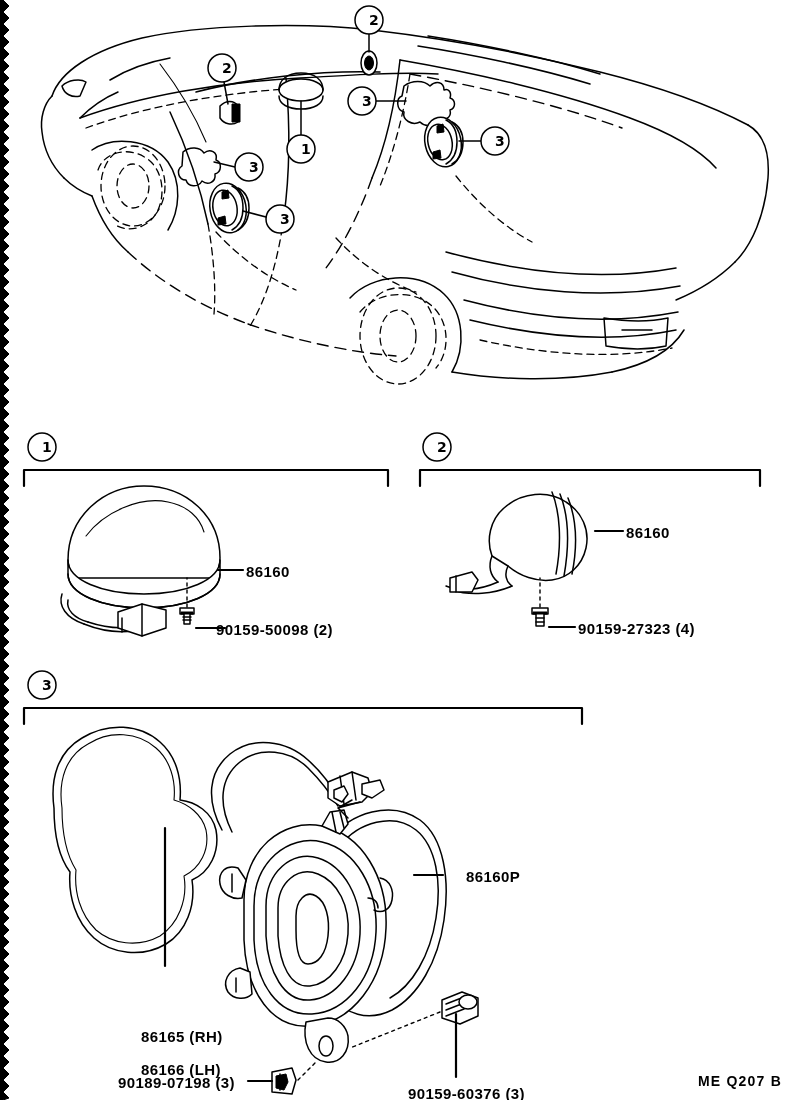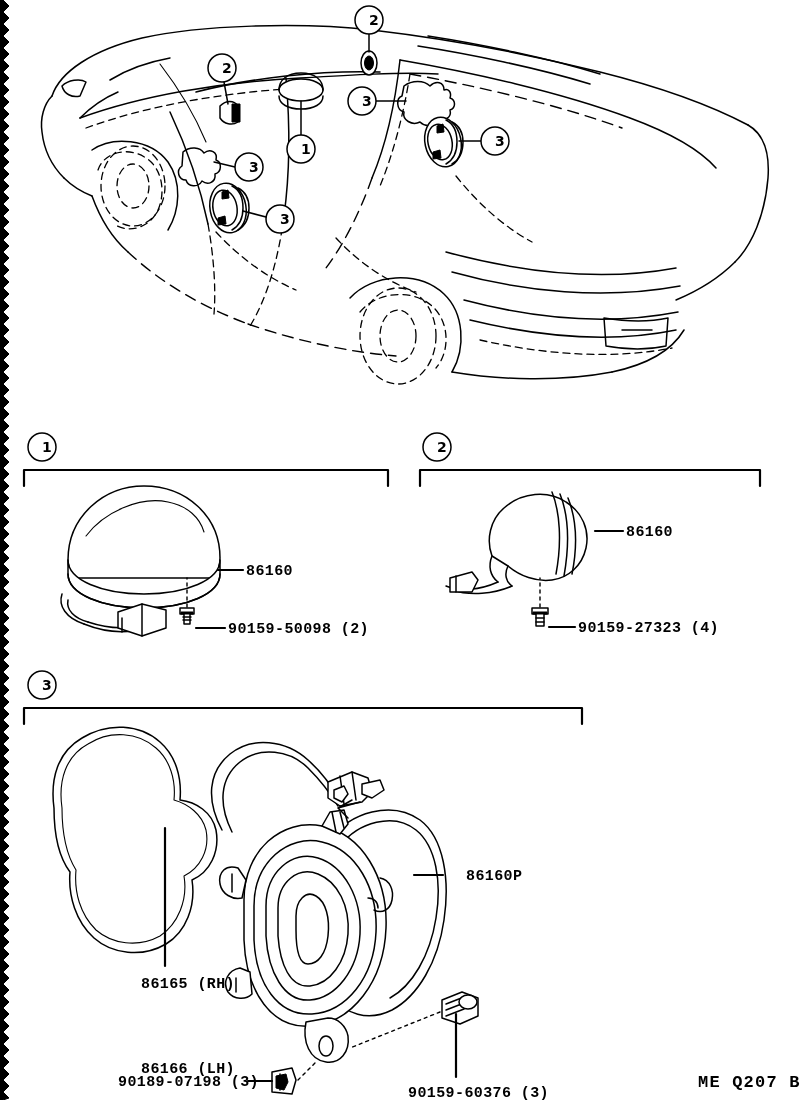--- a/index.html
+++ b/index.html
@@ -20,29 +20,29 @@
   }
   #sheet svg.layer {
     position: absolute;
     left: 0;
     top: 0;
     width: 800px;
     height: 1100px;
   }
   .lbl {
     position: absolute;
-    font-family: Liberation Mono, monospace;
+    font-family: Liberation Sans, sans-serif;
     font-weight: bold;
     color: #000;
     white-space: nowrap;
     letter-spacing: 0.4px;
   }
   .lbl-part { font-size: 15px; }
   .lbl-bolt { font-size: 15px; }
-  .lbl-footer { font-size: 17px; letter-spacing: 1.2px; }
+  .lbl-footer { font-size: 14px; letter-spacing: 1.2px; }
   .callout-num {
     position: absolute;
     font-family: "DejaVu Sans", sans-serif;
     font-size: 14px;
     font-weight: bold;
     color: #000;
     text-align: center;
     line-height: 1;
   }
 </style>
@@ -415,26 +415,26 @@
     <span>1</span>
   </div>
   <div class="callout-num" style="left:437px; top:447px; width:0; transform:translate(-50%,-50%);">
     <span>2</span>
   </div>
   <div class="callout-num" style="left:42px; top:685px; width:0; transform:translate(-50%,-50%);">
     <span>3</span>
   </div>
 
   <div class="lbl lbl-part" style="left:246px; top:563px;">86160</div>
-  <div class="lbl lbl-bolt" style="left:228px; top:621px;">90159-50098 (2)</div>
+  <div class="lbl lbl-bolt" style="left:216px; top:621px;">90159-50098 (2)</div>
 
   <div class="lbl lbl-part" style="left:626px; top:524px;">86160</div>
   <div class="lbl lbl-bolt" style="left:578px; top:620px;">90159-27323 (4)</div>
 
   <div class="lbl lbl-part" style="left:466px; top:868px;">86160P</div>
-  <div class="lbl lbl-part" style="left:141px; top:976px;text-align:center;">86165 (RH)</div>
+  <div class="lbl lbl-part" style="left:141px; top:1028px;text-align:center;">86165 (RH)</div>
   <div class="lbl lbl-part" style="left:141px; top:1028px;margin-top:33px;">86166 (LH)</div>
   <div class="lbl lbl-bolt" style="left:118px; top:1074px;">90189-07198 (3)</div>
   <div class="lbl lbl-bolt" style="left:408px; top:1085px;">90159-60376 (3)</div>
 
   <div class="lbl lbl-footer" style="left:698px; top:1073px;">ME  Q207 B</div>
 
 </div>
 
 </body></html>

